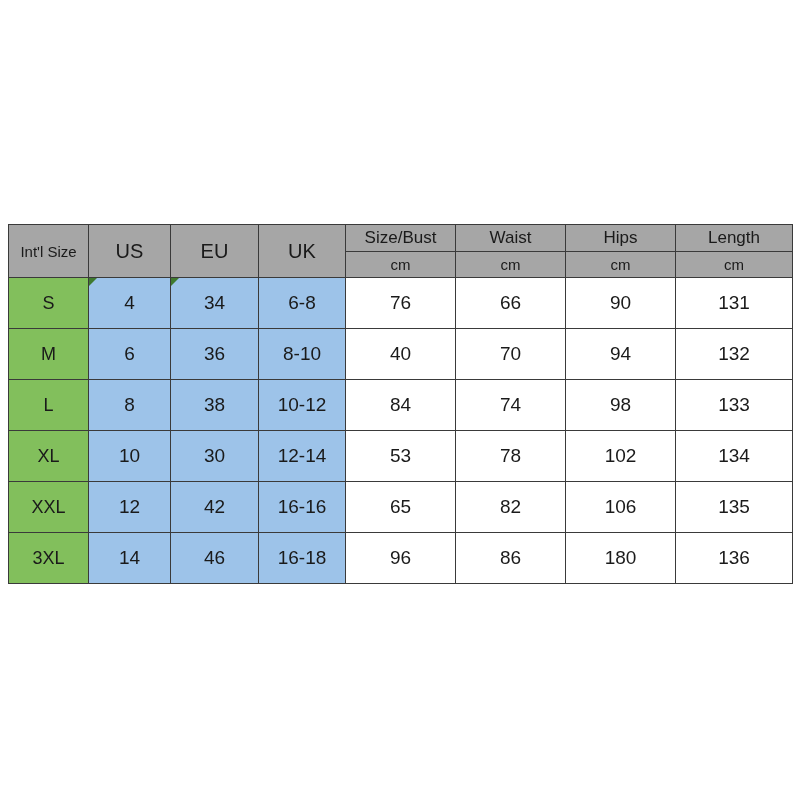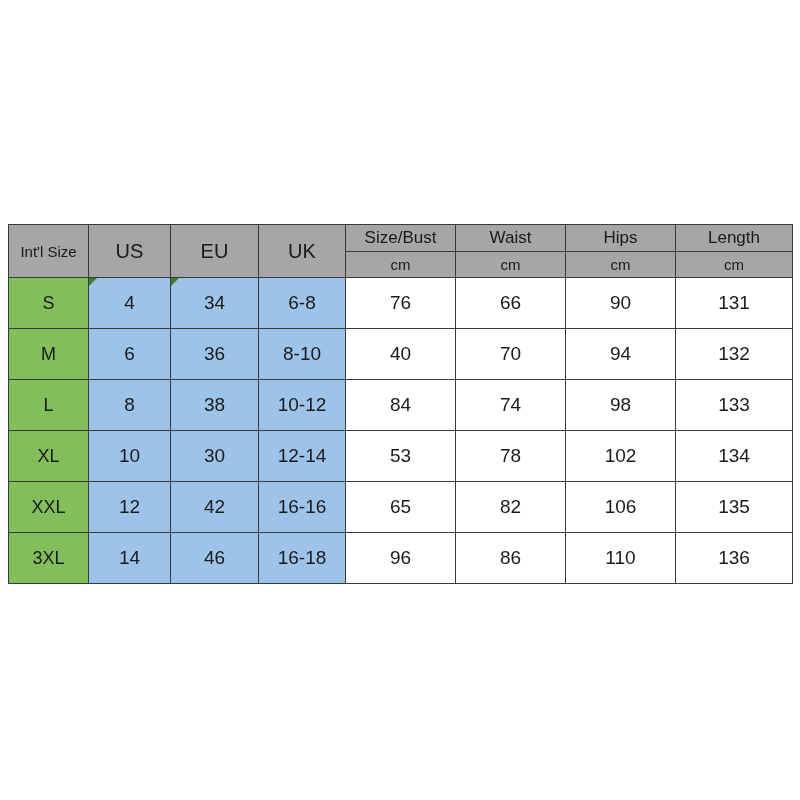--- a/index.html
+++ b/index.html
@@ -201,19 +201,19 @@
         <td class="cell c-white">135</td>
       </tr>
 
       <tr>
         <td class="cell c-green">3XL</td>
         <td class="cell c-blue">14</td>
         <td class="cell c-blue">46</td>
         <td class="cell c-blue">16-18</td>
         <td class="cell c-white">96</td>
         <td class="cell c-white">86</td>
-        <td class="cell c-white">110</td>
+        <td class="cell c-white">180</td>
         <td class="cell c-white">136</td>
       </tr>
 
     </tbody>
   </table>
 </div>
 
 </body></html>

